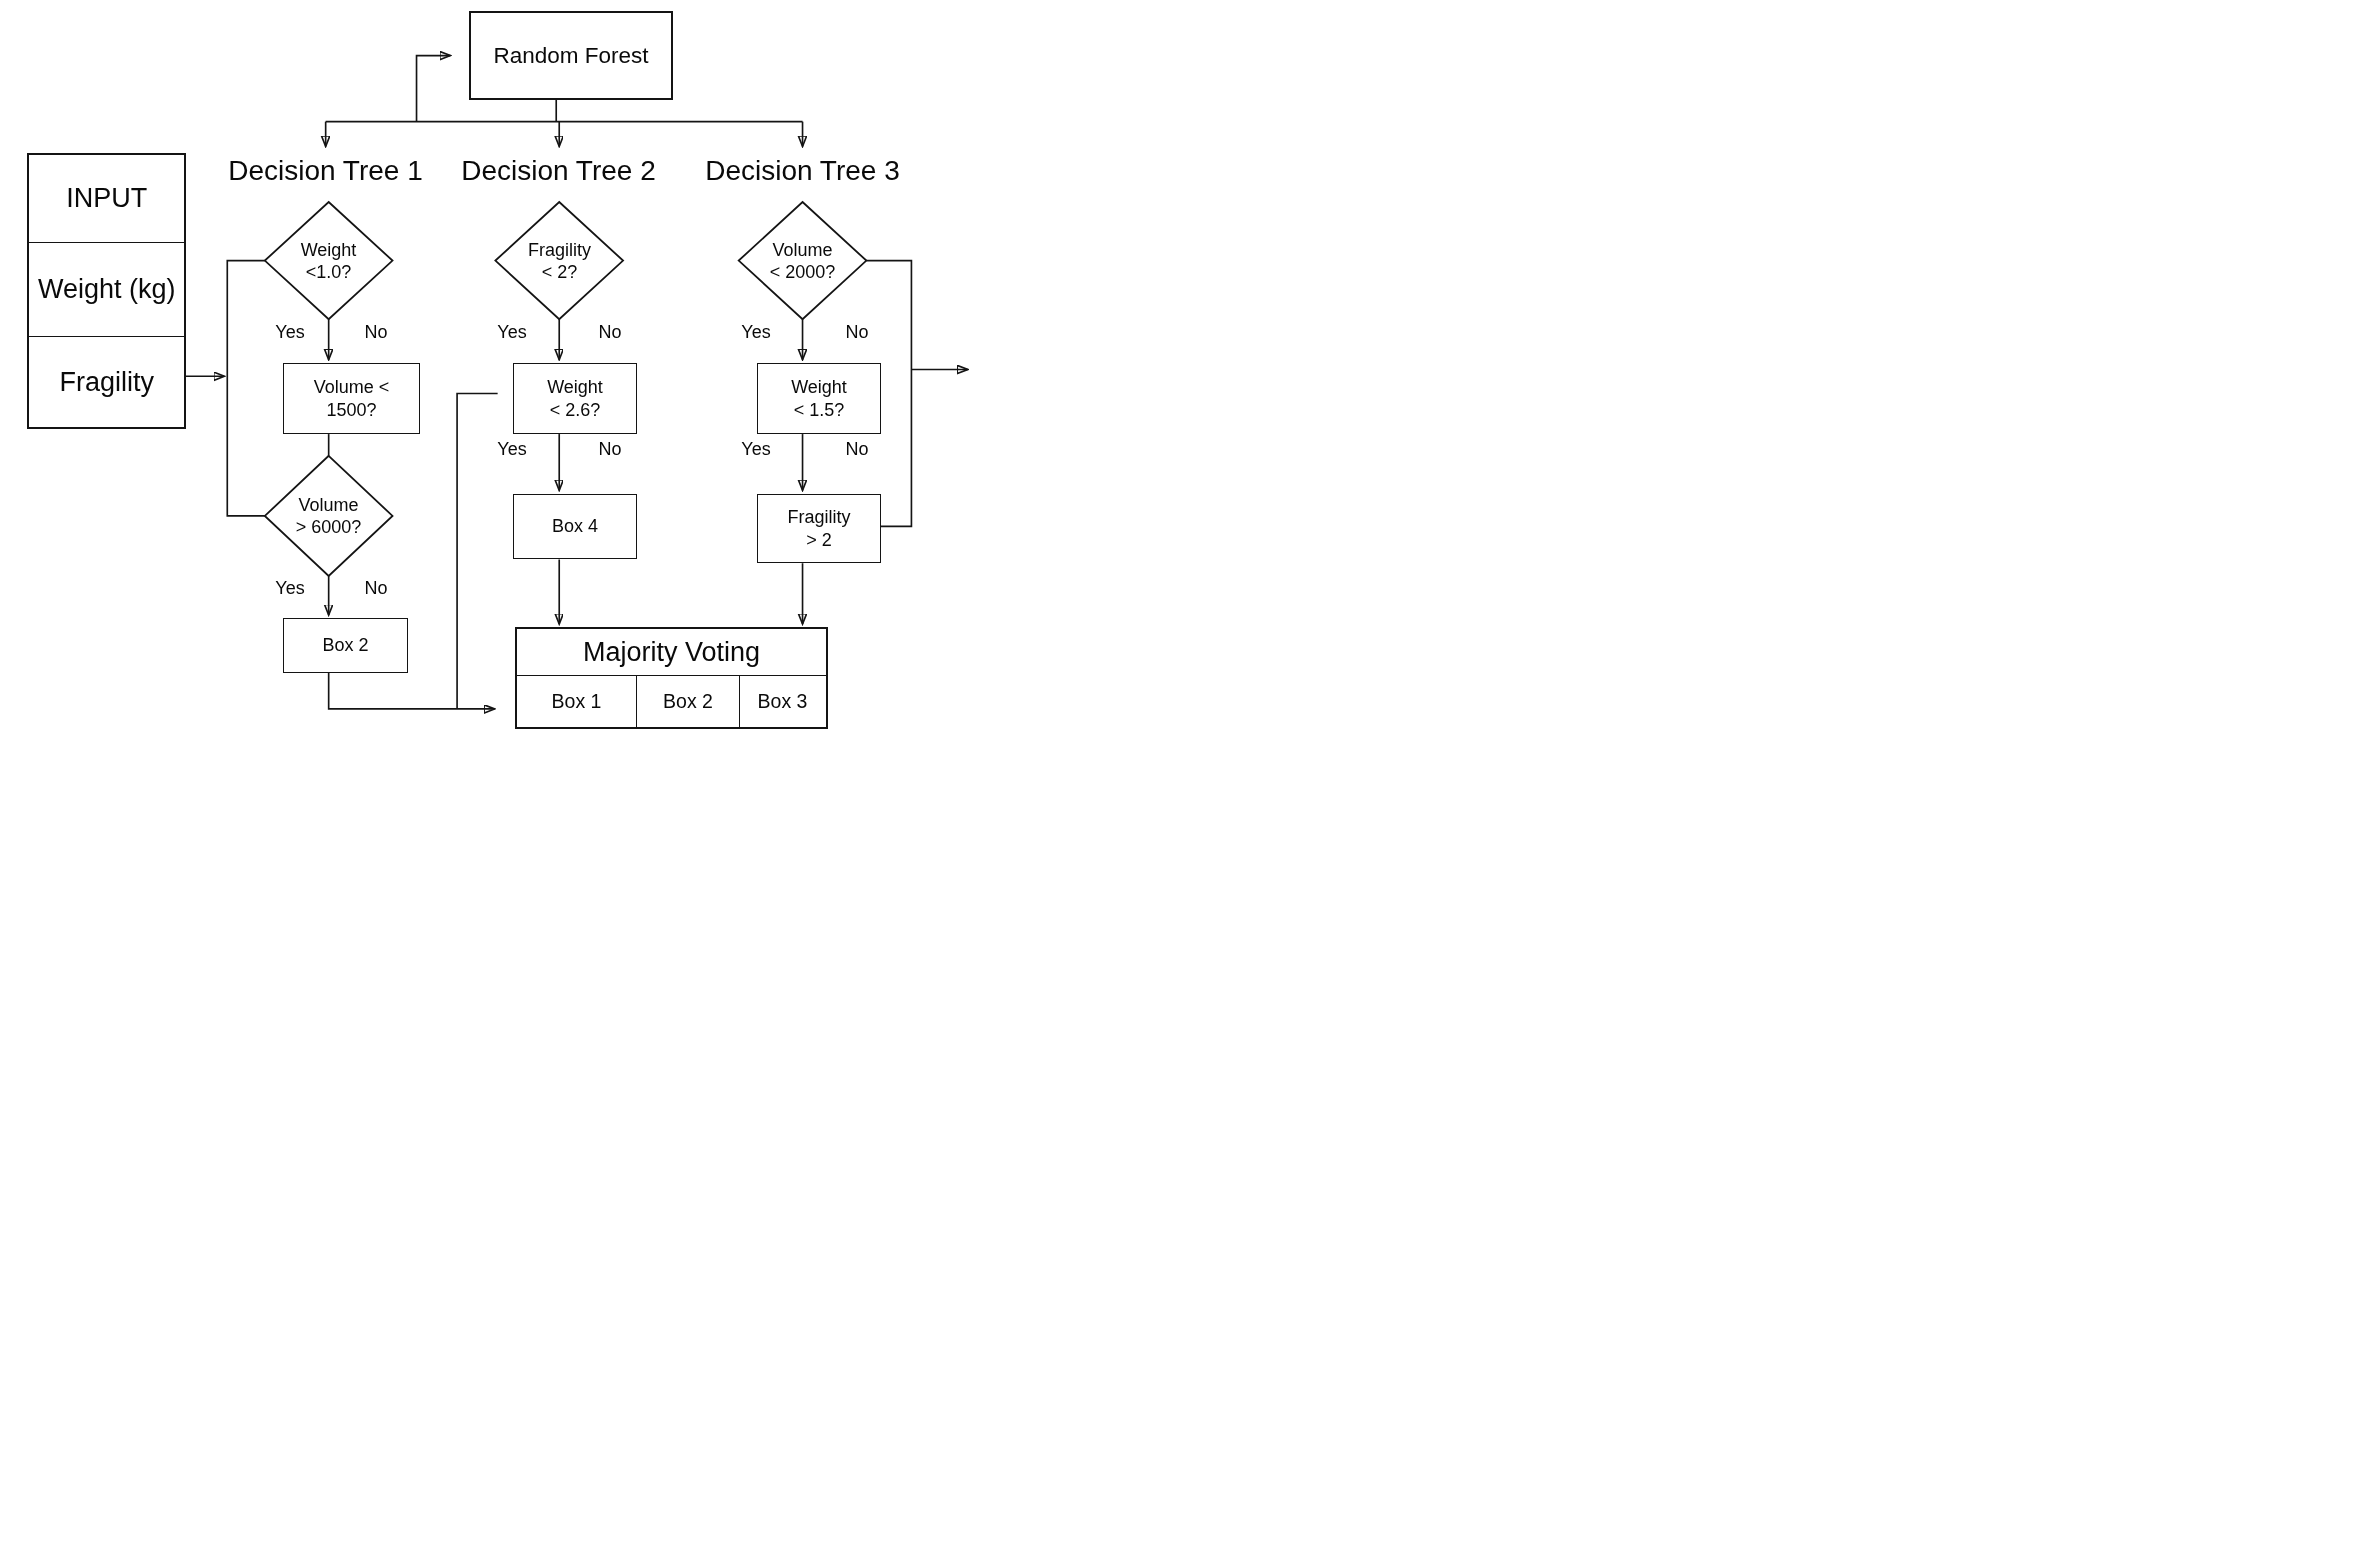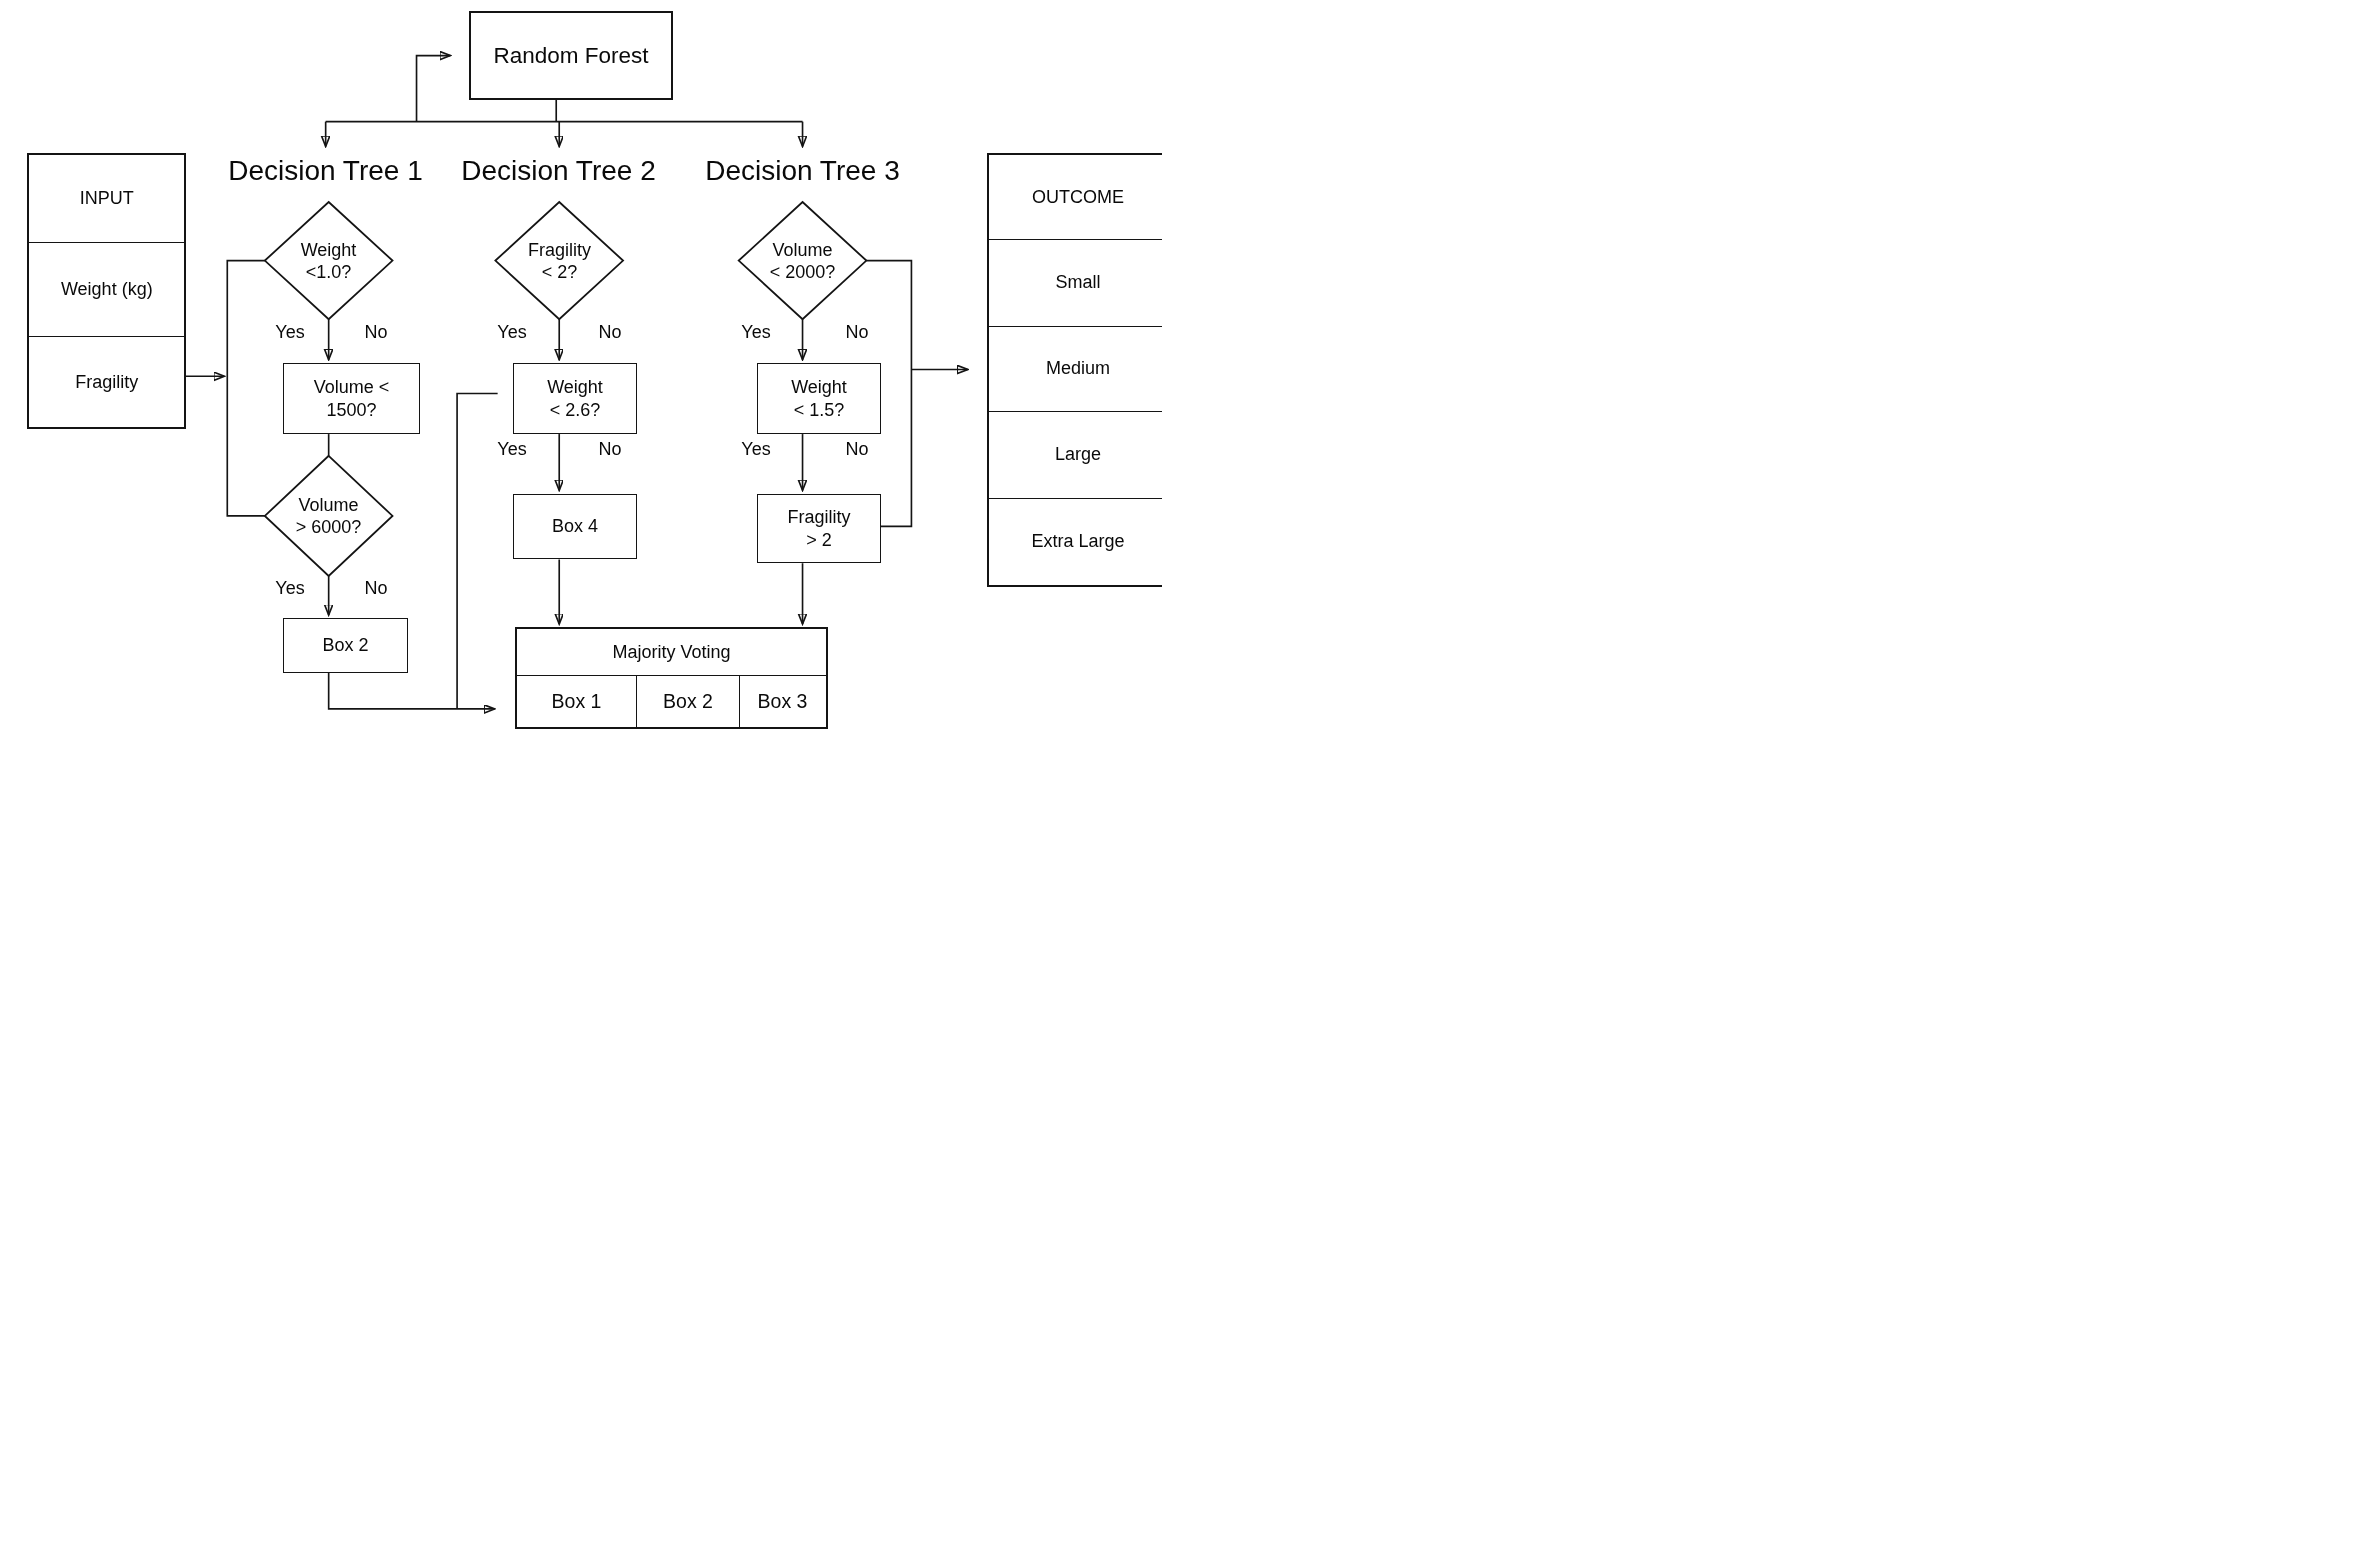--- a/index.html
+++ b/index.html
@@ -30,21 +30,21 @@
     margin-left: 16px;
   }
   .panel { border-width: 2.3px; padding: 0; }
   .panel .prow {
     box-sizing: border-box;
     width: 100%;
     display: flex;
     align-items: center;
     justify-content: center;
     text-align: center;
-    font-size: 18px;
+    font-size: 27px;
   }
   .panel .prow + .prow { border-top: 1.8px solid #141414; }
   .freetext {
     position: absolute;
     background: transparent;
     display: flex;
     flex-direction: column;
     align-items: center;
     justify-content: center;
     text-align: center;
@@ -174,22 +174,15 @@
 
   <div class="node panel" style="left:499px; top:627px; width:313px; height:102px; justify-content:flex-start;">
     <div class="prow bignode" style="height:53px; border-top:none;">Majority Voting</div>
     <div class="mv-cells" style="height:61px; border-top:1.8px solid #141414;">
       <div class="mv-cell" style="width:119px;">Box 1</div>
       <div class="mv-cell" style="width:103px;">Box 2</div>
       <div class="mv-cell" style="width:86px;">Box 3</div>
     </div>
   </div>
 
-  <div class="node panel" style="left:971px; top:153px; width:182px; height:434px;">
-    <div class="prow" style="height:83px;">OUTCOME</div>
-    <div class="prow" style="height:87px;">Small</div>
-    <div class="prow" style="height:85px;">Medium</div>
-    <div class="prow" style="height:87px;">Large</div>
-    <div class="prow" style="height:87px;">Extra Large</div>
-  </div>
 
 </div>
 
 
 </body></html>

